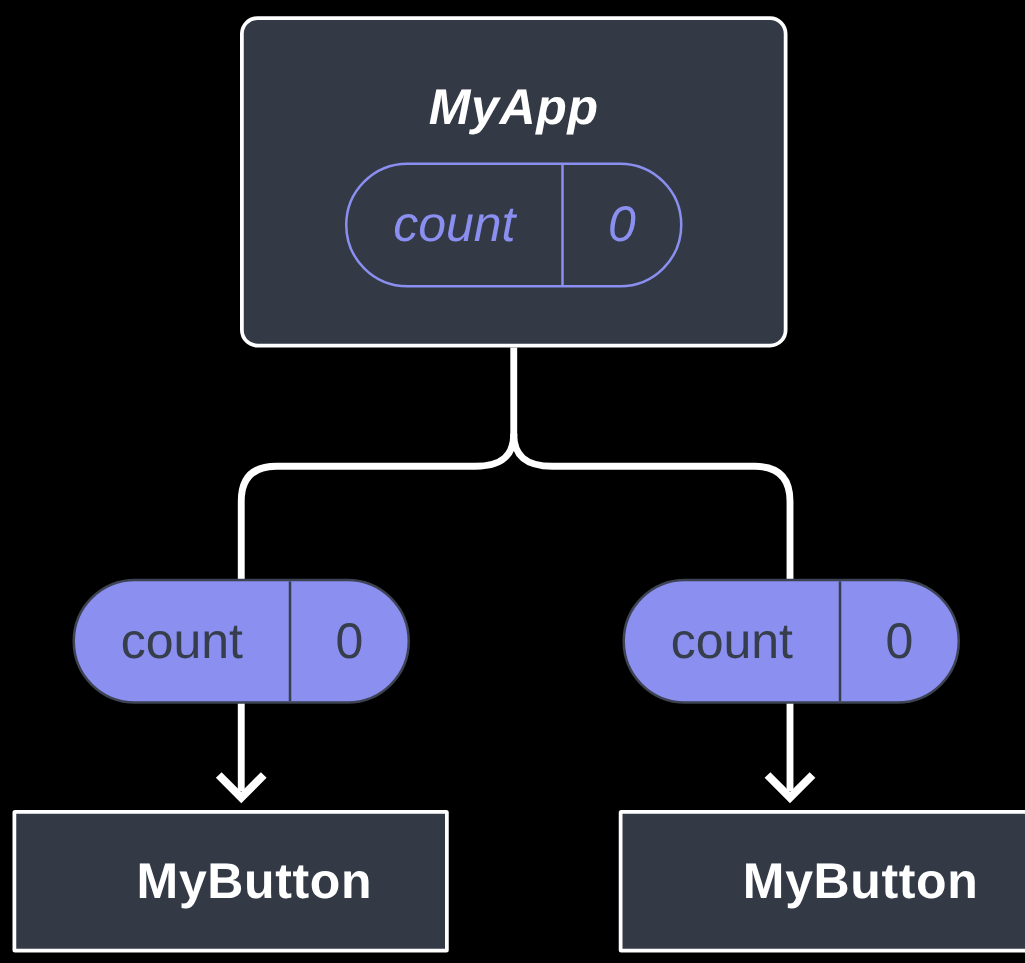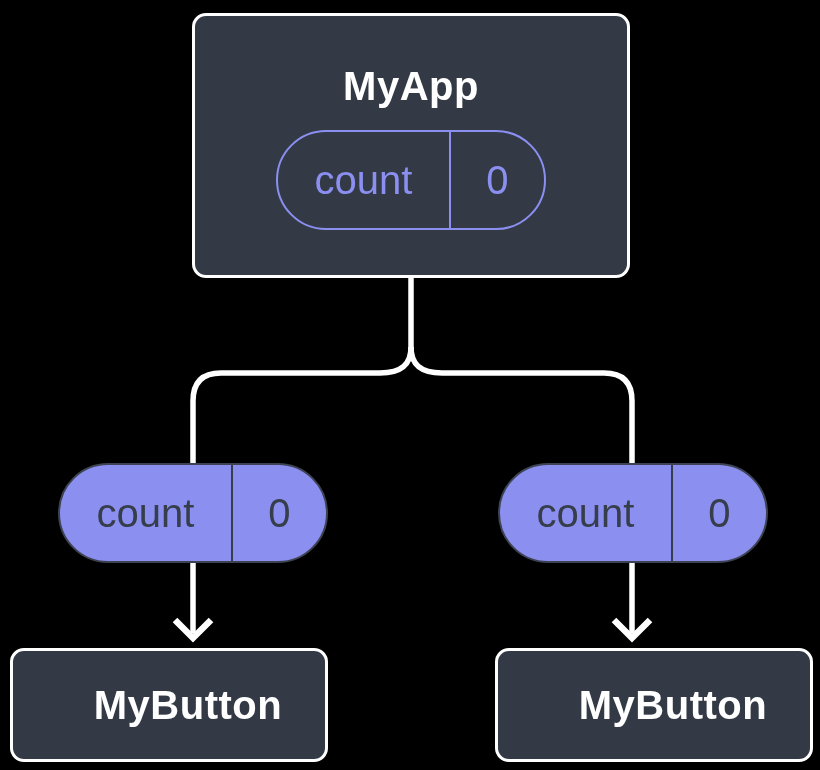--- a/index.html
+++ b/index.html
@@ -29,24 +29,24 @@
   }
   .connectors .chevron{
     stroke:var(--line);stroke-width:6.5;fill:none;stroke-linejoin:miter;
   }
   .node{
     position:absolute;background:var(--node-fill);
     border:3px solid var(--node-border);
     display:flex;flex-direction:column;align-items:center;justify-content:center;
   }
   .node.root{
-    left:192px;top:13px;width:438px;height:265px;border-radius:14px;gap:20px;
+    left:192px;top:13px;width:438px;height:265px;border-radius:14px;gap:20px;font-style:italic;
   }
   .node.leaf{
-    width:318px;height:114px;border-radius:14px;padding-left:38px;
+    width:349px;height:114px;border-radius:2px;padding-left:38px;
   }
   .node.leaf.left{left:10px;top:648px;}
   .node.leaf.right{left:495px;top:648px;}
   .node-title{
     color:var(--node-text);font-size:40px;font-weight:700;line-height:48px;
     letter-spacing:0.5px;
   }
   .pill{
     display:flex;width:270px;height:100px;border-radius:50px;overflow:hidden;
     font-size:40px;line-height:1;justify-content:flex-end;

